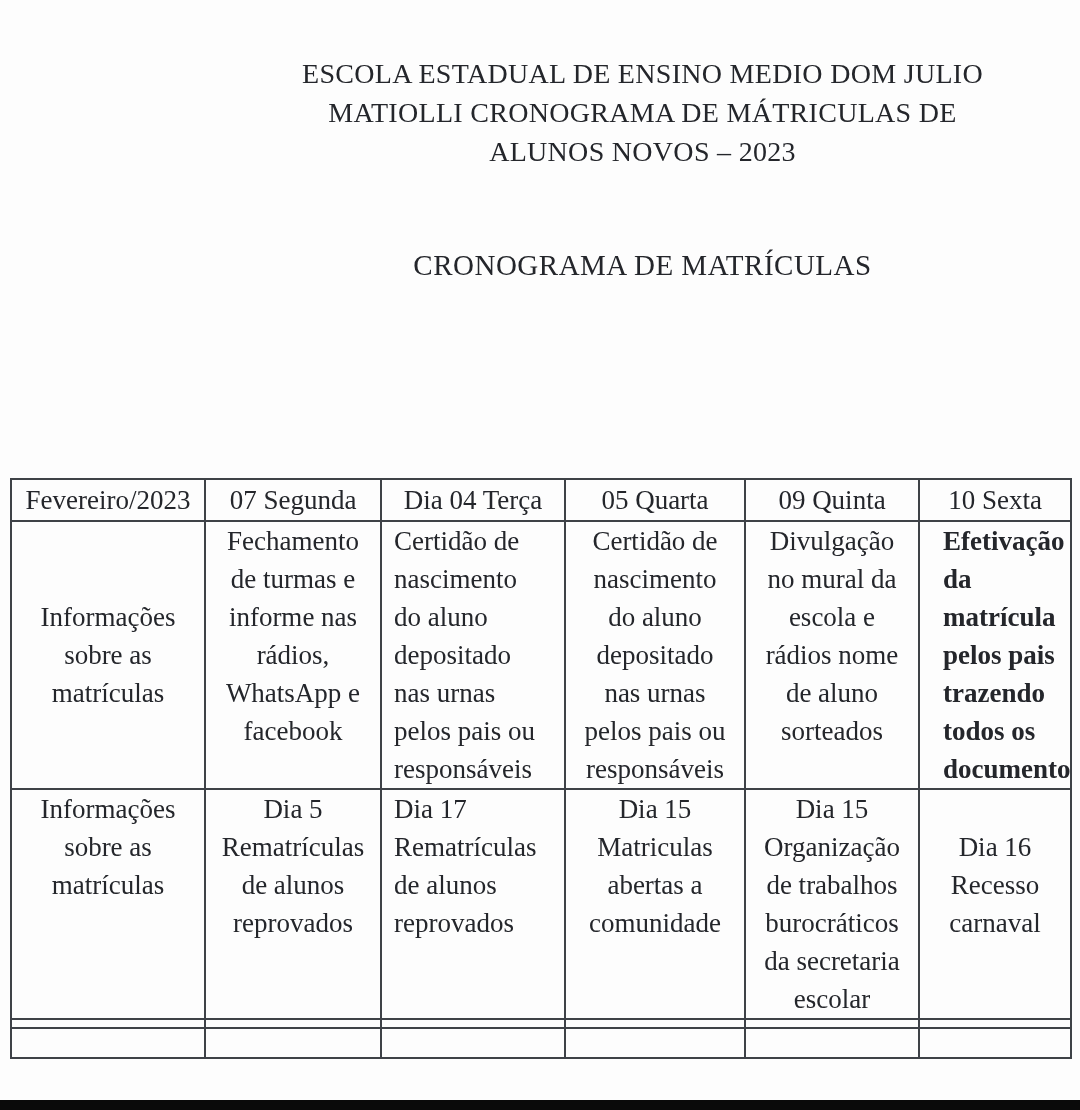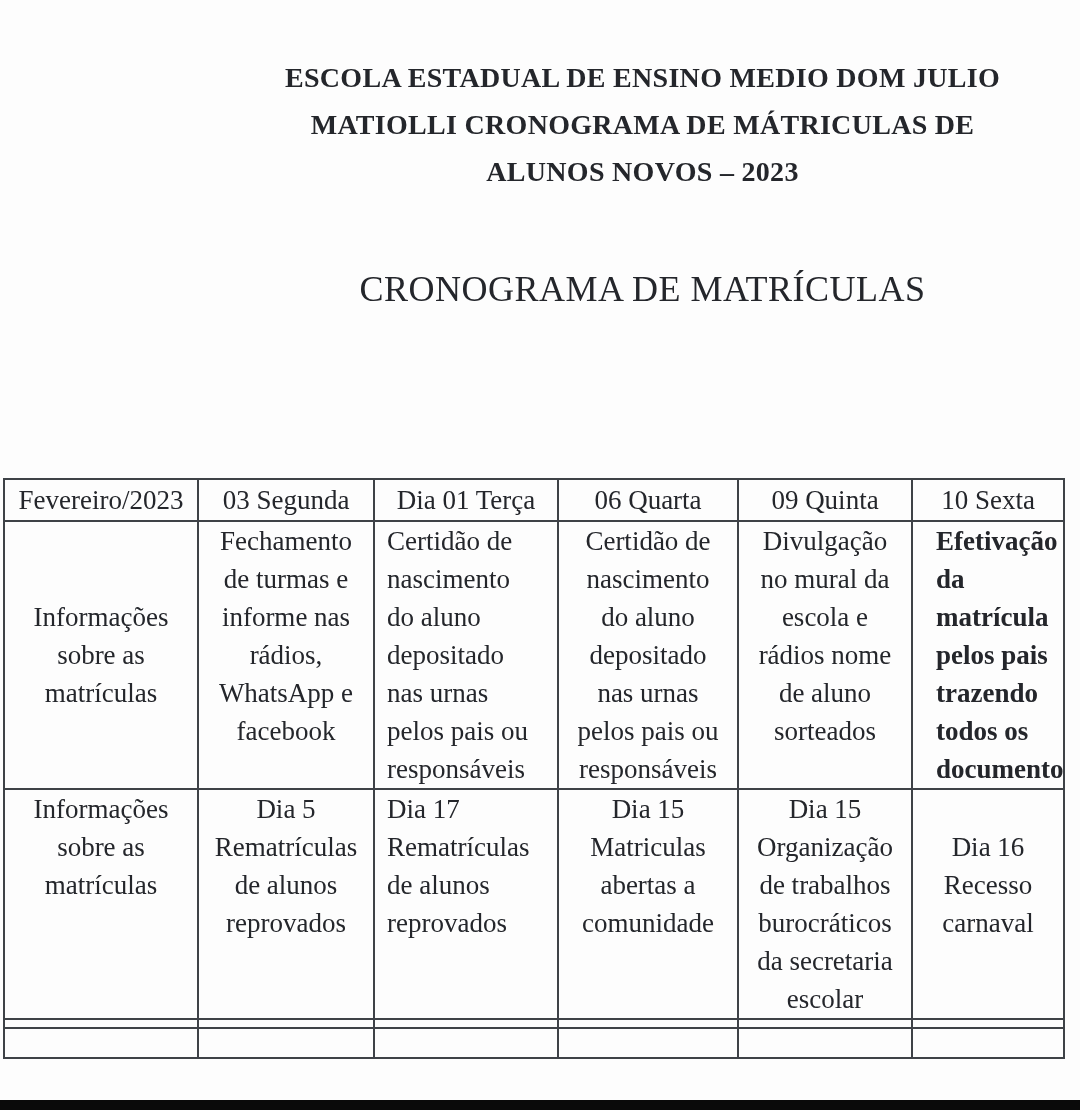--- a/index.html
+++ b/index.html
@@ -22,36 +22,36 @@
   .doc-header {
     position: absolute;
     top: 54px;
     left: 205px;
     width: 875px;
     text-align: center;
   }
   .doc-title {
     margin: 0;
     font-size: 28px;
-    font-weight: bold;
-    line-height: 47px;
+    font-weight: normal;
+    line-height: 39px;
     white-space: pre-line;
     letter-spacing: 0.3px;
   }
   .doc-subtitle {
     margin: 78px 0 0 0;
-    font-size: 36px;
+    font-size: 29px;
     font-weight: normal;
     line-height: 32px;
     letter-spacing: 0.5px;
   }
   table.schedule-table {
     position: absolute;
     top: 478px;
-    left: 3px;
+    left: 10px;
     width: 1060px;
     border-collapse: collapse;
     table-layout: fixed;
     font-size: 27px;
     line-height: 38px;
     color: var(--color-text);
   }
   .schedule-table th,
   .schedule-table td {
     border: 2px solid var(--color-border);
@@ -101,23 +101,23 @@
     <col style="width:194px">
     <col style="width:176px">
     <col style="width:184px">
     <col style="width:180px">
     <col style="width:174px">
     <col style="width:152px">
   </colgroup>
   <thead>
     <tr>
       <th>Fevereiro/2023</th>
-      <th>03 Segunda</th>
-      <th>Dia 01 Terça</th>
-      <th>06 Quarta</th>
+      <th>07 Segunda</th>
+      <th>Dia 04 Terça</th>
+      <th>05 Quarta</th>
       <th>09 Quinta</th>
       <th>10 Sexta</th>
     </tr>
   </thead>
   <tbody>
     <tr class="row-info-1">
       <td class="va-mid">Informações
 sobre as
 matrículas</td>
       <td>Fechamento

